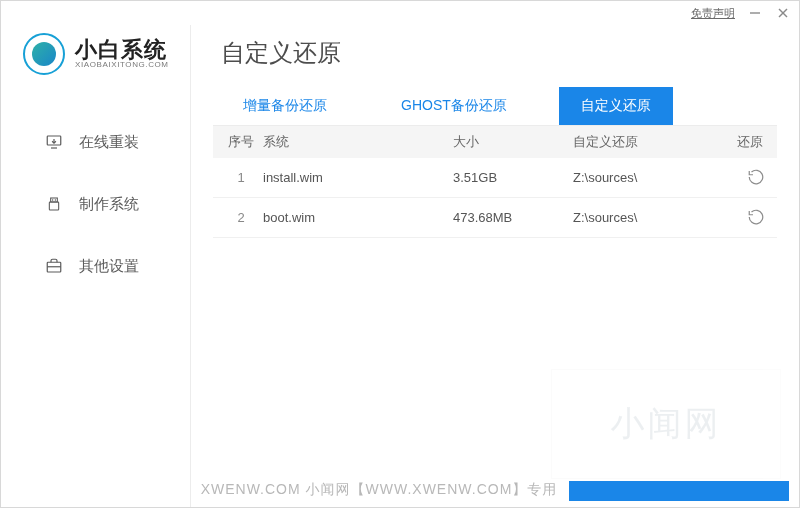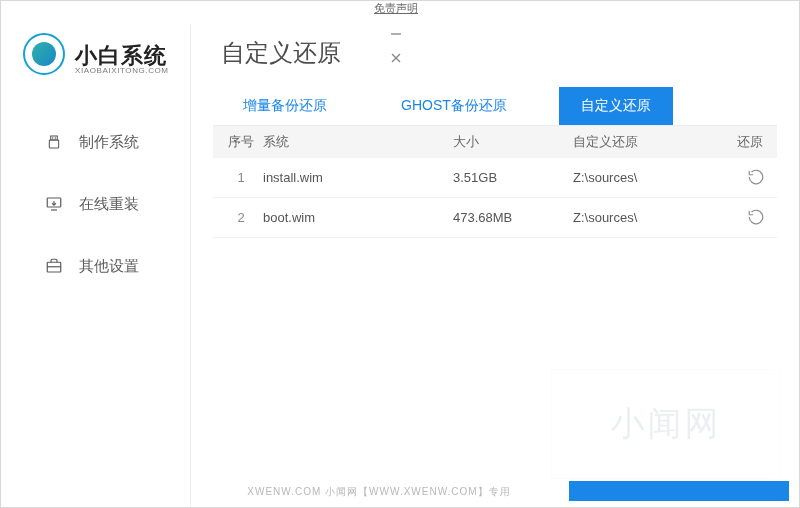--- a/index.html
+++ b/index.html
@@ -15,25 +15,24 @@
     height: 508px;
     background: #fff;
     border: 1px solid #d8d8d8;
     position: relative;
     display: flex;
     flex-direction: column;
   }
   .titlebar {
     height: 24px;
     display: flex;
-    justify-content: space-between;
+    justify-content: flex-end;
     align-items: center;
     padding-right: 8px;
     gap: 12px;
-    flex-direction: column;
   }
   .disclaimer {
     font-size: 11px;
     color: #6a6a6a;
     text-decoration: underline;
     cursor: pointer;
   }
   .win-btn {
     width: 16px; height: 16px;
     display: flex; align-items: center; justify-content: center;
@@ -48,21 +47,21 @@
   
   .sidebar {
     width: 190px;
     border-right: 1px solid #ececec;
     display: flex;
     flex-direction: column;
     padding-top: 0;
   }
   .logo {
     display: flex;
-    align-items: flex-end;
+    align-items: center;
     gap: 10px;
     padding: 8px 16px 18px 22px;
   }
   .logo-icon {
     width: 42px; height: 42px;
     border-radius: 50%;
     border: 2px solid #17a0d6;
     display: flex; align-items: center; justify-content: center;
     position: relative;
   }
@@ -173,21 +172,21 @@
     opacity:.35;
     display:flex;align-items:center;justify-content:center;
     font-size:34px;color:#cbd3d9; letter-spacing:3px;
   }
   .footer-bar{
     position:absolute; right:10px; bottom:6px;
     width:220px;height:20px;background:#1a86e8;
   }
   .footnote{
     position:absolute; bottom:8px; left:198px; right:240px;
-    font-size:10px;color:#b8b8b8;text-align:center;
+    font-size:14px;color:#b8b8b8;text-align:center;
     letter-spacing:1px;
     pointer-events:none;
   }
 </style>
 </head>
 <body>
 
 <div class="window">
   <div class="titlebar">
     <span class="disclaimer">免责声明</span>
@@ -210,39 +209,39 @@
       <div class="logo">
         <span class="logo-icon"></span>
         <span class="logo-text">
           <span class="brand">小白系统</span>
           <span class="brand-sub">XIAOBAIXITONG.COM</span>
         </span>
       </div>
       <nav class="nav">
         <div class="nav-item">
           <span class="nav-icon">
+            <svg width="18" height="18" viewBox="0 0 24 24" fill="none" stroke-width="1.6">
+                <rect x="3" y="4" width="18" height="12" rx="1"></rect>
+                <line x1="8" y1="20" x2="16" y2="20"></line>
+                <line x1="12" y1="8" x2="12" y2="13"></line>
+                <polyline points="9.5 11 12 13.5 14.5 11"></polyline>
+              </svg>
+          </span>
+          <span>在线重装</span>
+        </div>
+        <div class="nav-item">
+          <span class="nav-icon">
             <svg width="16" height="18" viewBox="0 0 24 24" fill="none" stroke-width="1.6">
                 <rect x="7" y="3" width="10" height="6"></rect>
                 <rect x="5" y="9" width="14" height="12" rx="1"></rect>
                 <line x1="10" y1="5" x2="10" y2="7"></line>
                 <line x1="14" y1="5" x2="14" y2="7"></line>
               </svg>
           </span>
           <span>制作系统</span>
-        </div>
-        <div class="nav-item">
-          <span class="nav-icon">
-            <svg width="18" height="18" viewBox="0 0 24 24" fill="none" stroke-width="1.6">
-                <rect x="3" y="4" width="18" height="12" rx="1"></rect>
-                <line x1="8" y1="20" x2="16" y2="20"></line>
-                <line x1="12" y1="8" x2="12" y2="13"></line>
-                <polyline points="9.5 11 12 13.5 14.5 11"></polyline>
-              </svg>
-          </span>
-          <span>在线重装</span>
         </div>
         <div class="nav-item">
           <span class="nav-icon">
             <svg width="18" height="18" viewBox="0 0 24 24" fill="none" stroke-width="1.6">
                 <rect x="3" y="7" width="18" height="13" rx="1"></rect>
                 <path d="M8 7V5a2 2 0 0 1 2-2h4a2 2 0 0 1 2 2v2"></path>
                 <line x1="3" y1="13" x2="21" y2="13"></line>
               </svg>
           </span>
           <span>其他设置</span>

